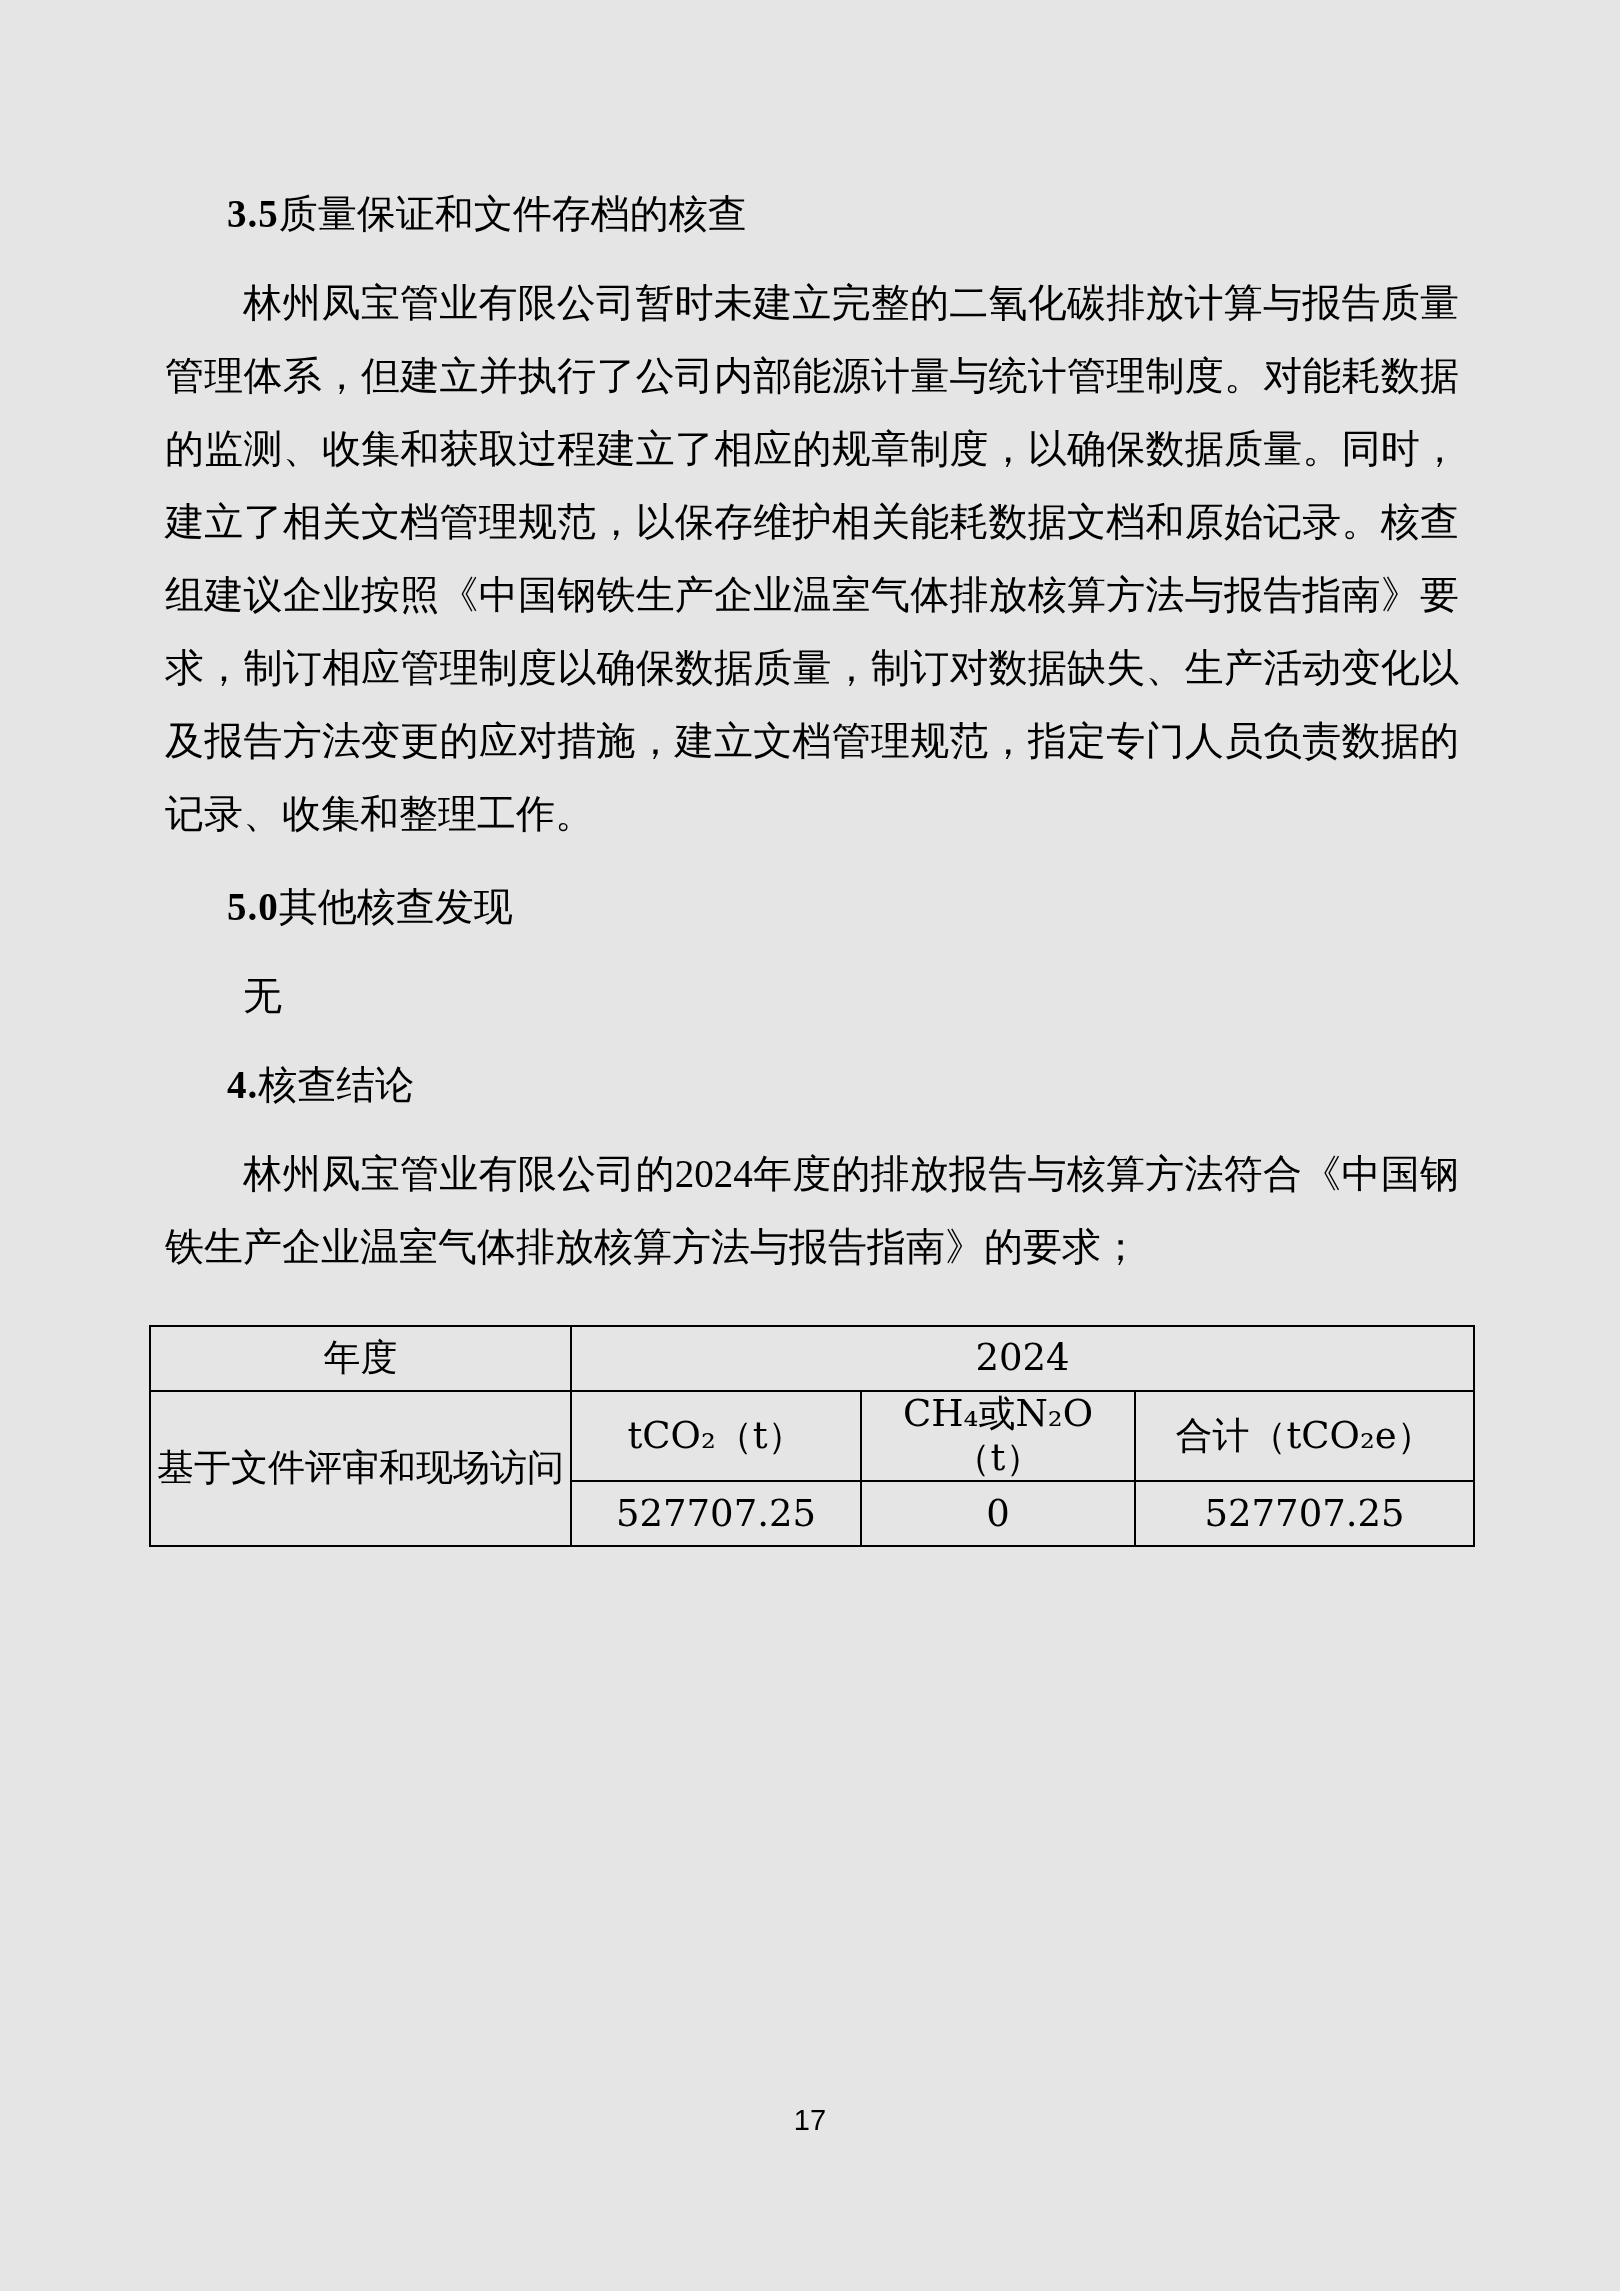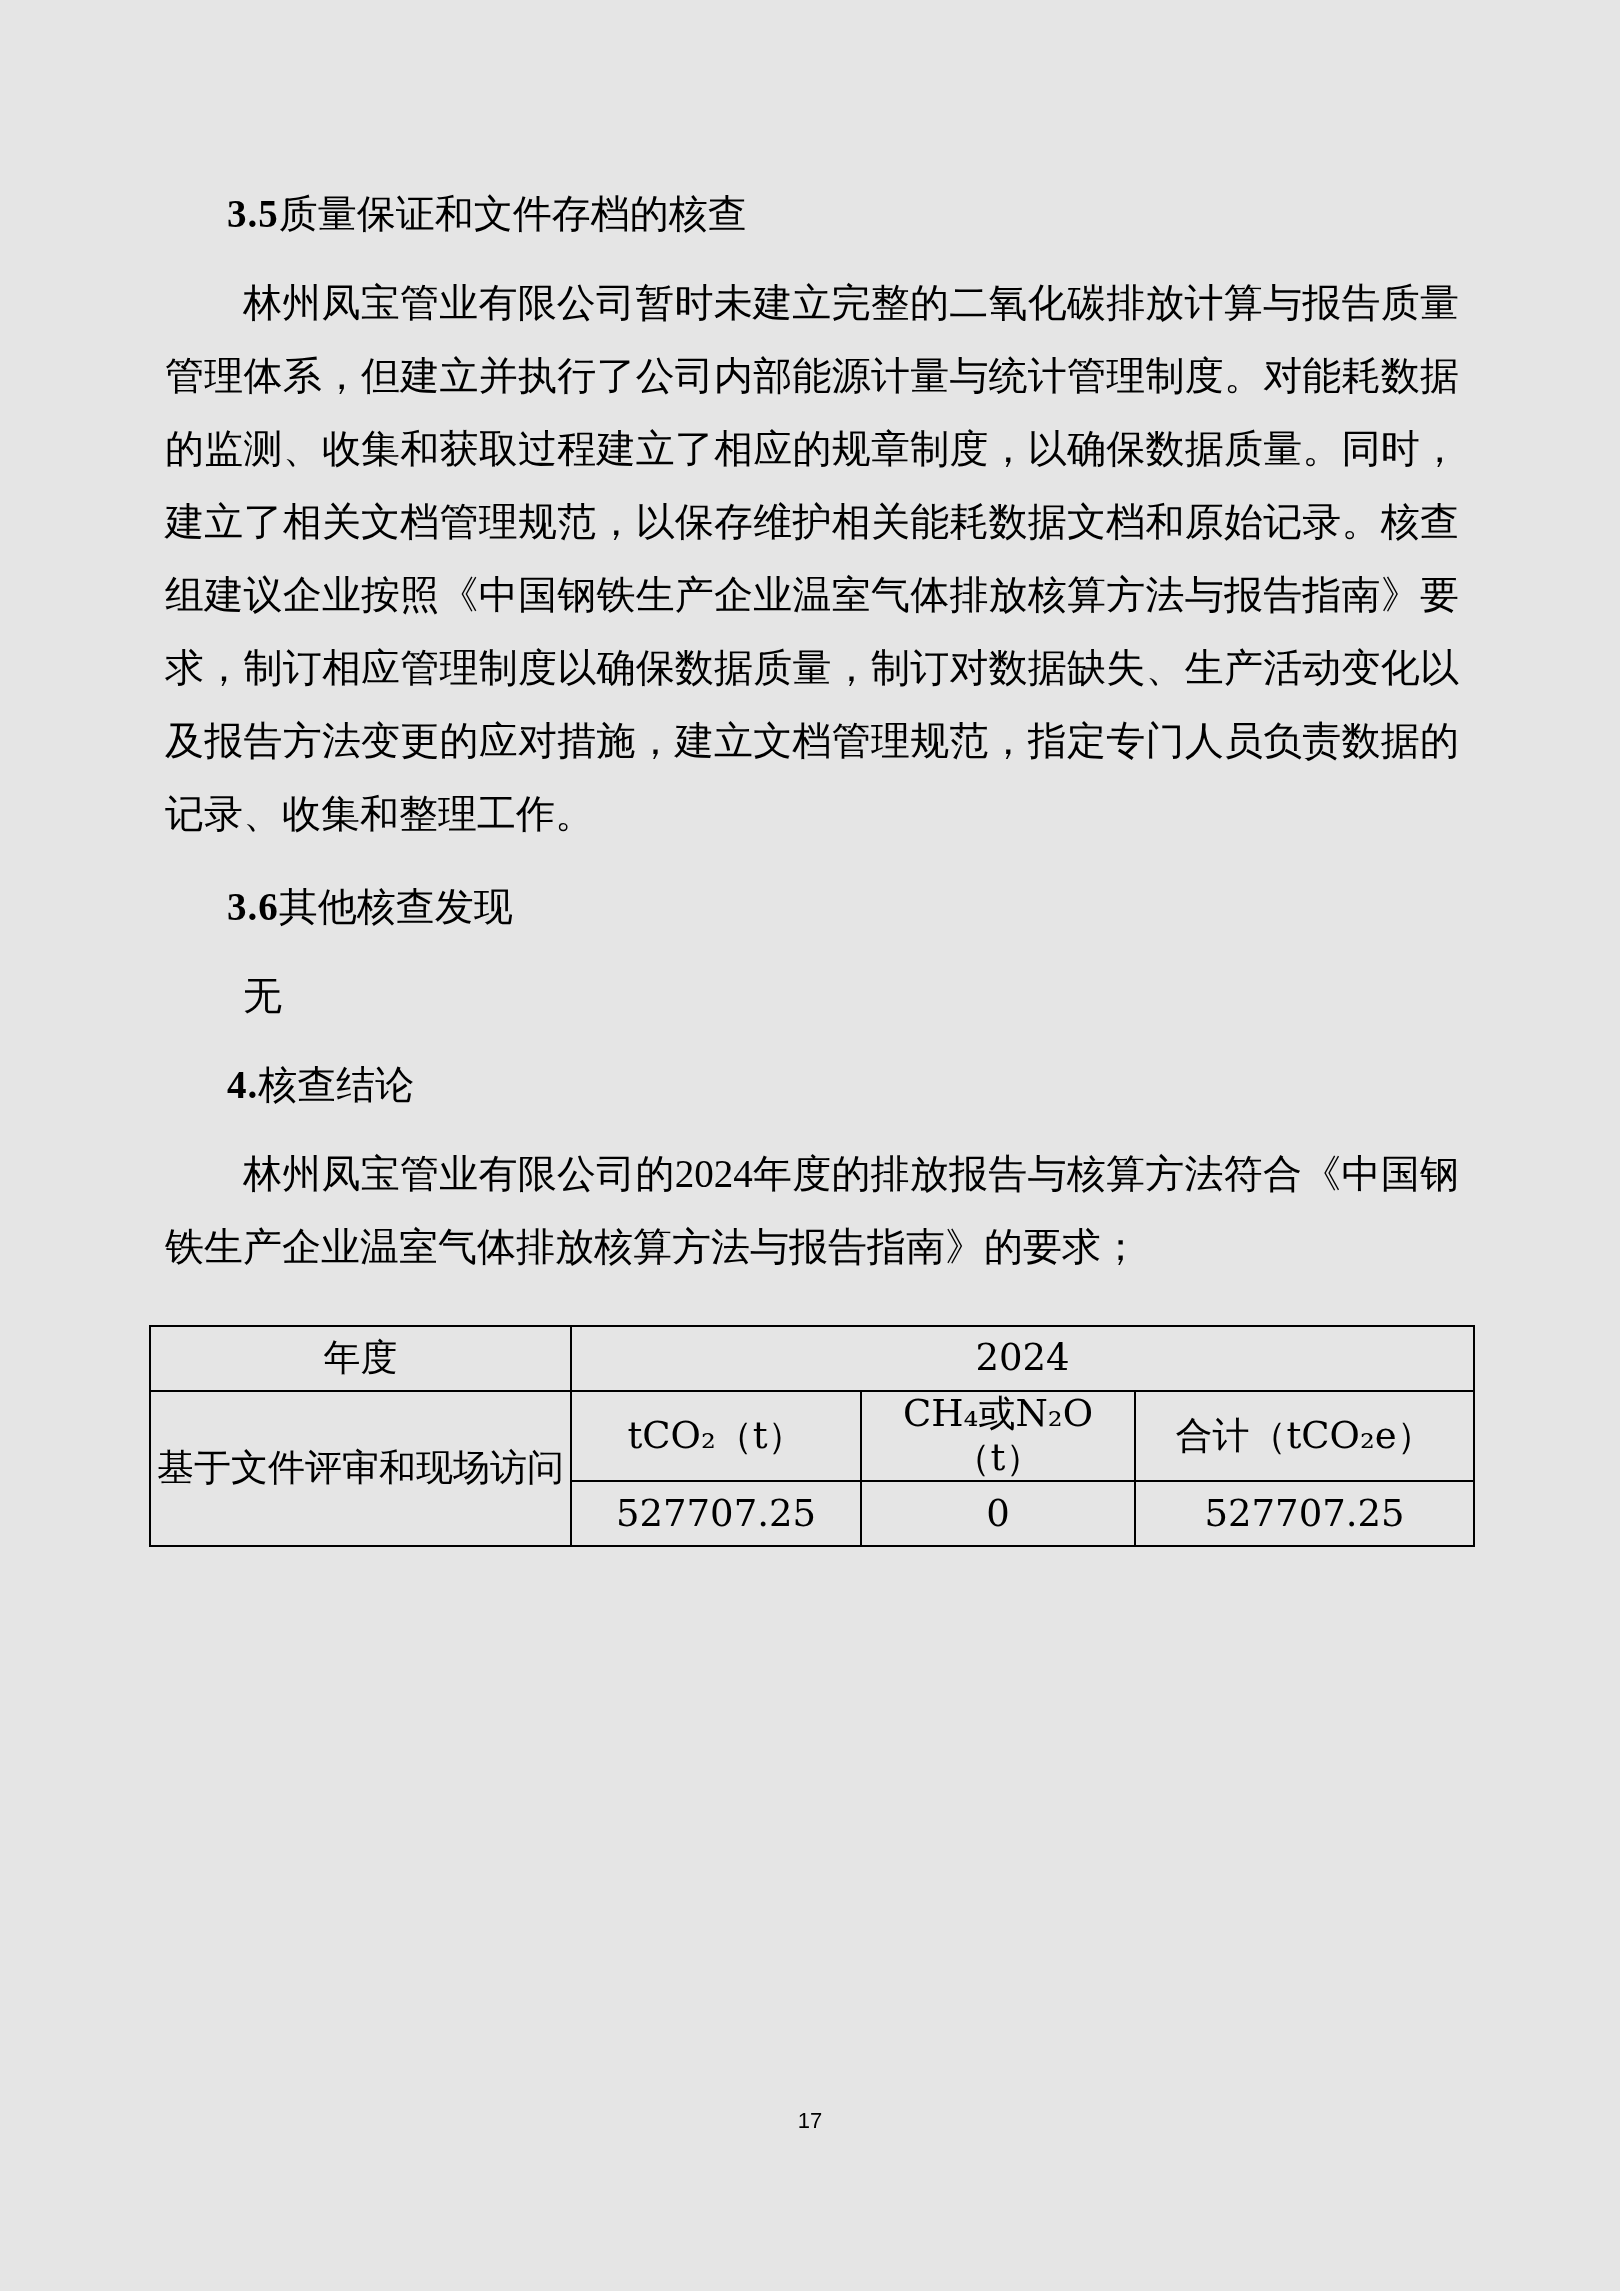--- a/index.html
+++ b/index.html
@@ -58,38 +58,38 @@
     padding: 0 3.9px;
     overflow: hidden;
   }
   .footer-pagenum {
     position: absolute;
     left: 0;
     right: 0;
     bottom: 155px;
     text-align: center;
     font-family: "Liberation Sans", "DejaVu Sans", sans-serif;
-    font-size: 22px;
+    font-size: 29px;
     line-height: 33px;
   }
 </style>
 </head>
 <body>
 
 <div class="page">
   <div class="content">
 
     <div class="heading">
       <span class="num">3.5</span><span>质量保证和文件存档的核查</span>
     </div>
 
     <p class="para">林州凤宝管业有限公司暂时未建立完整的二氧化碳排放计算与报告质量管理体系，但建立并执行了公司内部能源计量与统计管理制度。对能耗数据的监测、收集和获取过程建立了相应的规章制度，以确保数据质量。同时，建立了相关文档管理规范，以保存维护相关能耗数据文档和原始记录。核查组建议企业按照《中国钢铁生产企业温室气体排放核算方法与报告指南》要求，制订相应管理制度以确保数据质量，制订对数据缺失、生产活动变化以及报告方法变更的应对措施，建立文档管理规范，指定专门人员负责数据的记录、收集和整理工作。</p>
 
     <div class="heading h-gap">
-      <span class="num">3.6</span><span>其他核查发现</span>
+      <span class="num">5.0</span><span>其他核查发现</span>
     </div>
 
     <p class="para">无</p>
 
     <div class="heading">
       <span class="num">4.</span><span>核查结论</span>
     </div>
 
 
     <p class="para">林州凤宝管业有限公司的2024年度的排放报告与核算方法符合《中国钢铁生产企业温室气体排放核算方法与报告指南》的要求；</p>

